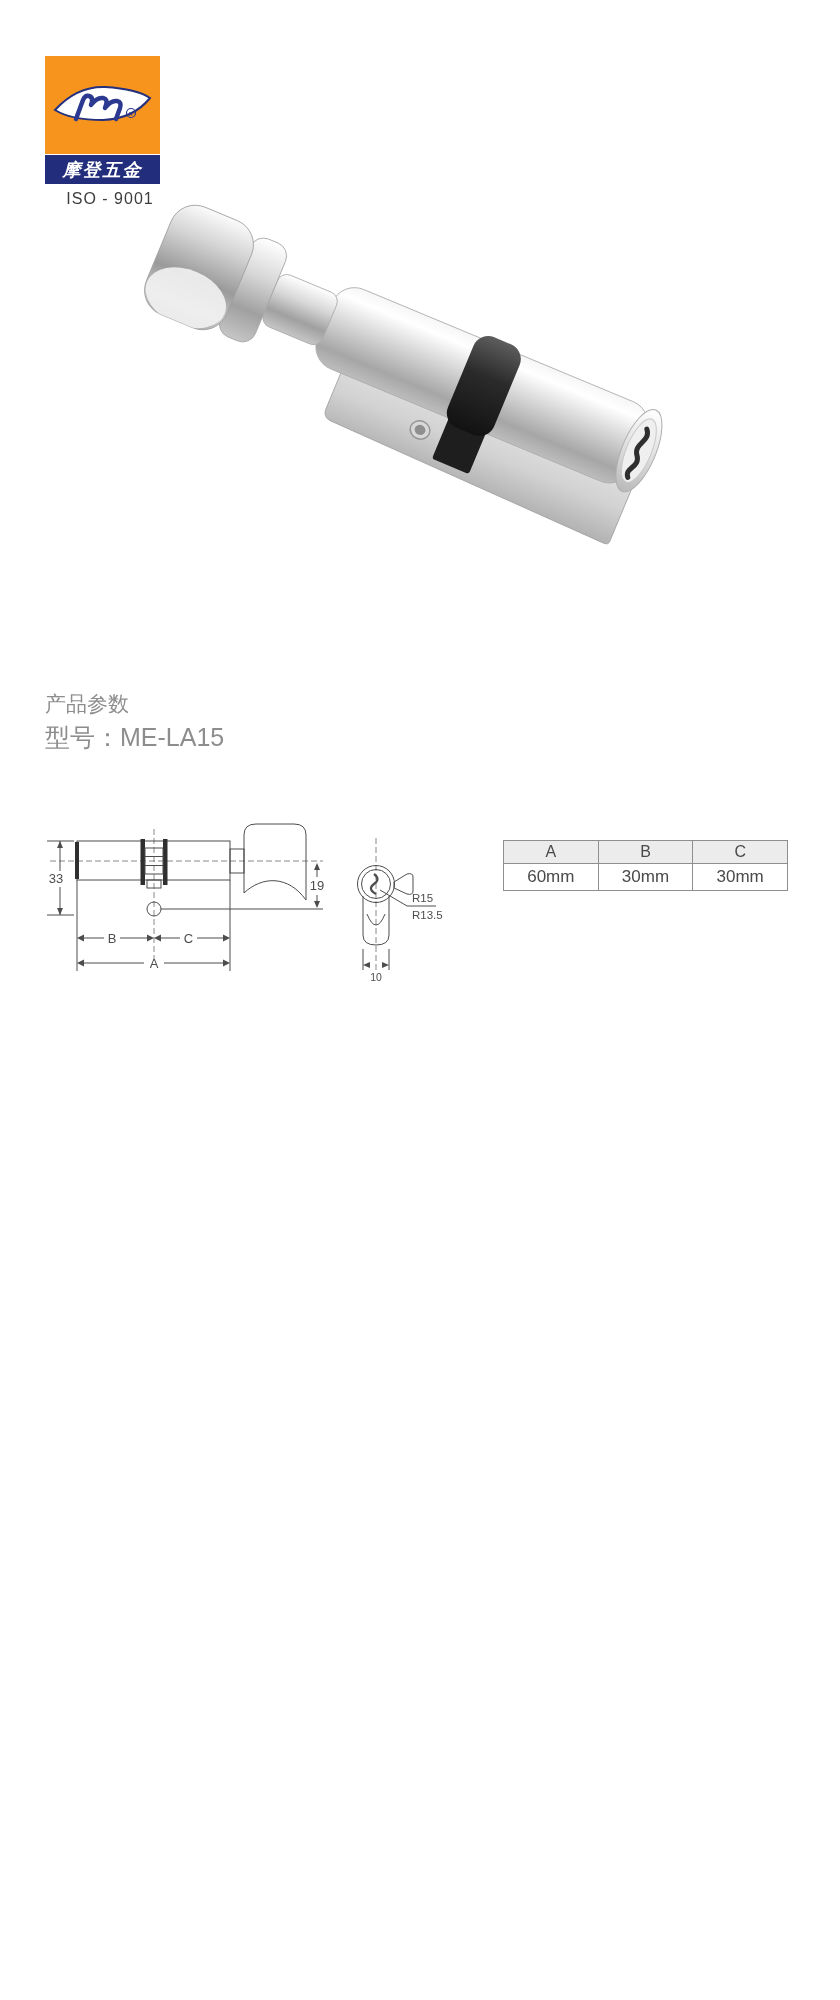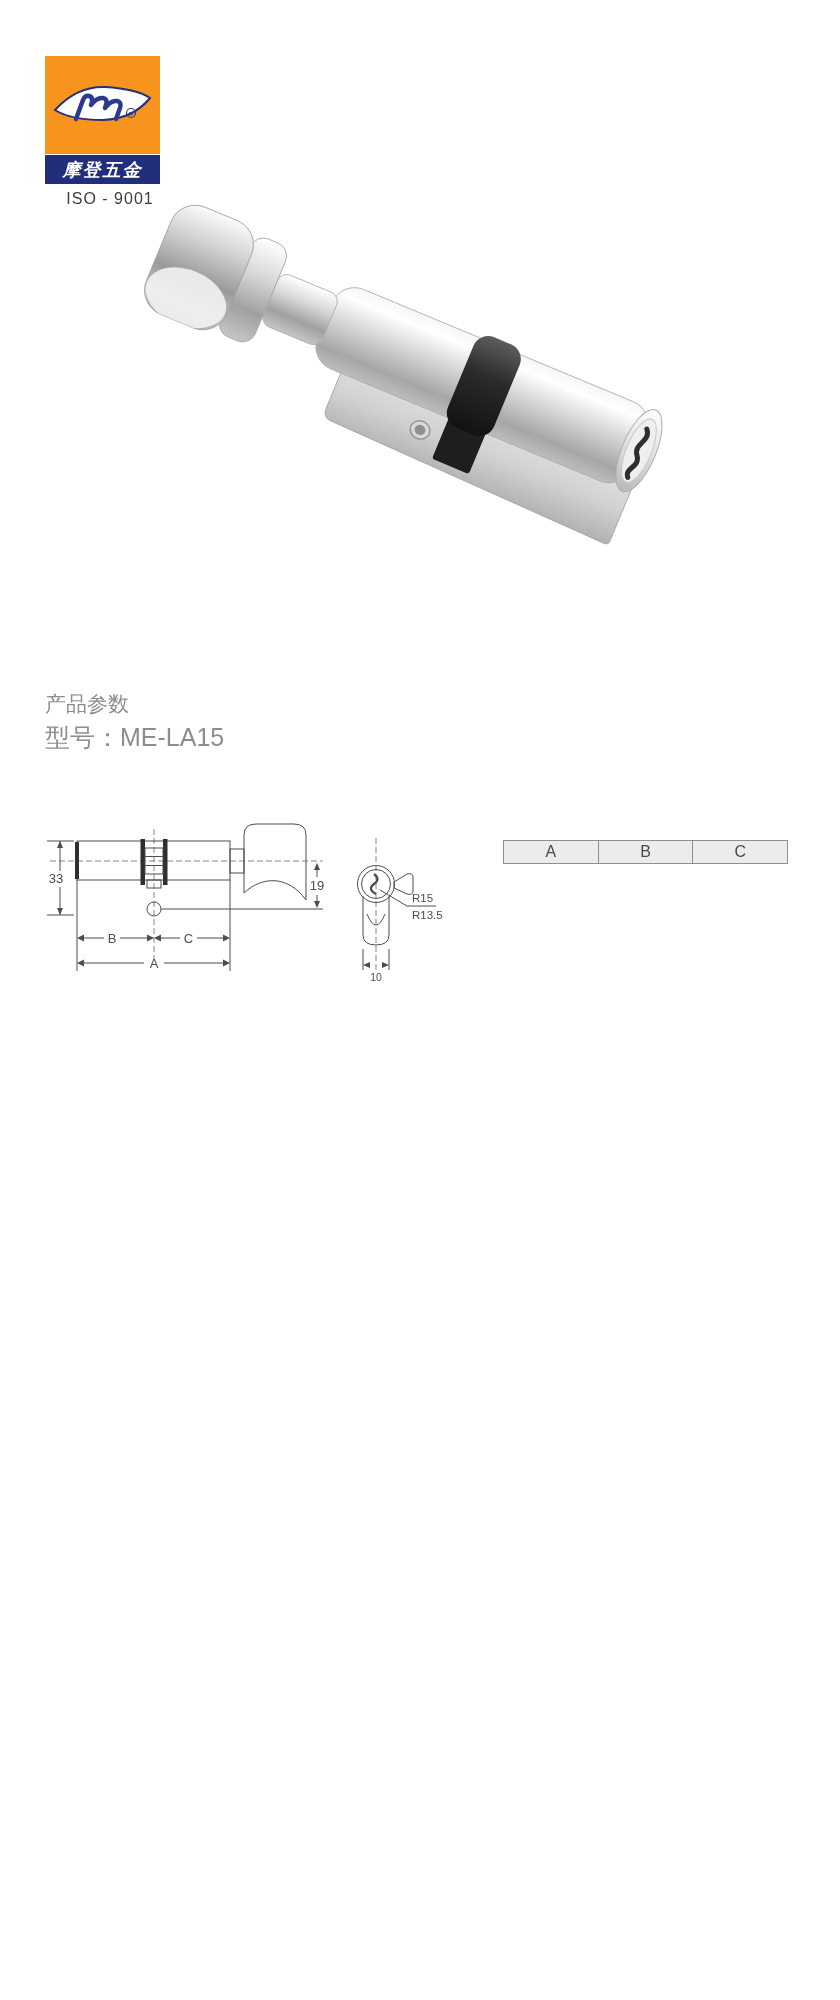--- a/index.html
+++ b/index.html
@@ -212,16 +212,21 @@
 
   <table class="spec-table">
     <thead>
       <tr>
         <th>A</th>
         <th>B</th>
         <th>C</th>
       </tr>
     </thead>
     <tbody>
+      <tr>
+        <td>60mm</td>
+        <td>30mm</td>
+        <td>30mm</td>
+      </tr>
     </tbody>
   </table>
 
 </div>
 
 </body></html>

